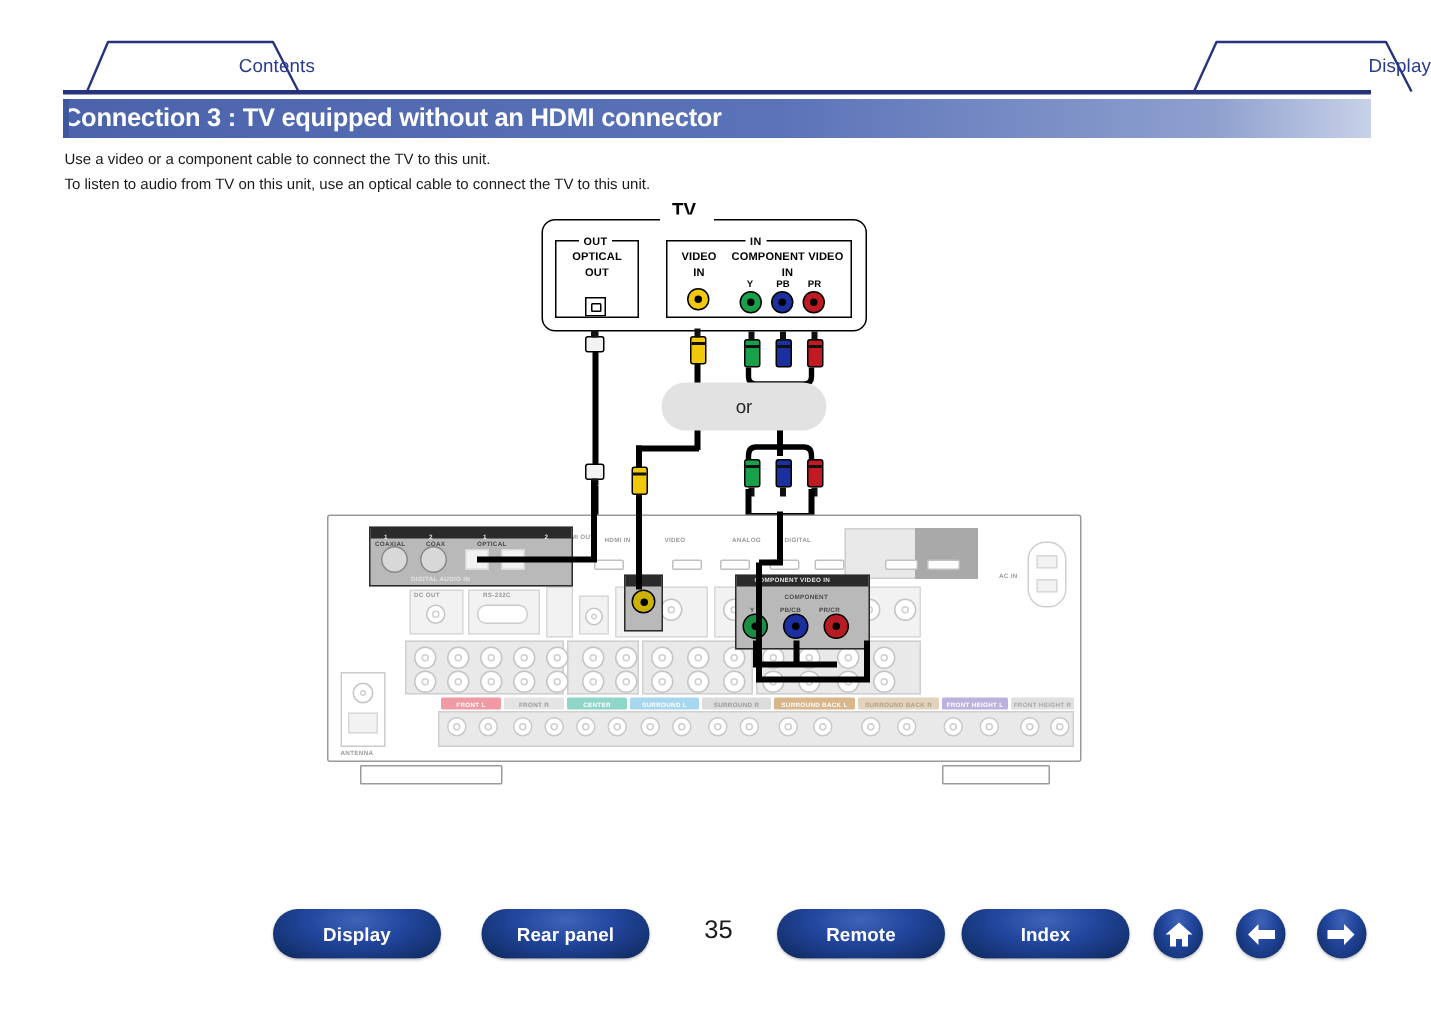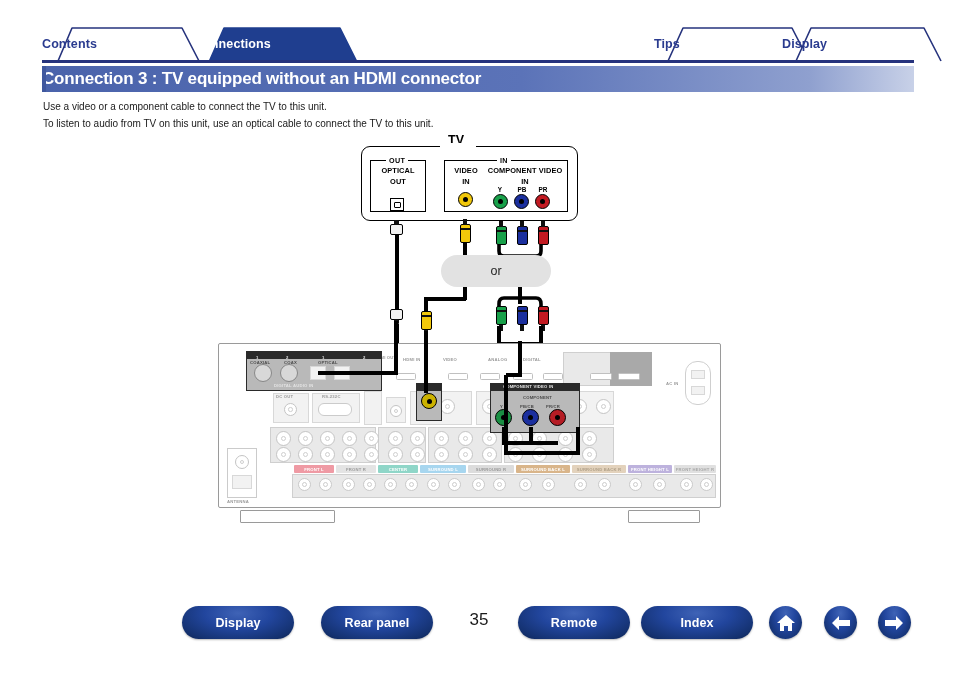--- a/index.html
+++ b/index.html
@@ -11,22 +11,22 @@
     overflow:hidden;
     -webkit-font-smoothing:antialiased;
   }
 
   
   #tabbar{
     position:absolute;left:42px;top:26px;width:872px;height:36px;
   }
   .tab{
     position:absolute;top:0;height:36px;
-    display:flex;align-items:center;justify-content:flex-start;
-    font-size:12.5px;font-weight:bold;letter-spacing:.1px;
+    display:flex;align-items:center;justify-content:flex-end;
+    font-size:12.5px;font-weight:normal;letter-spacing:.1px;
     color:#2a3b8f;
     box-sizing:border-box;
   }
   .tab .tabshape{
     position:absolute;left:0;top:0;width:100%;height:100%;
     z-index:0;
   }
   .tab .tablabel{position:relative;z-index:2;}
   .tab.active{color:#ffffff;}
   #tabrule{
@@ -215,35 +215,23 @@
 
 <div id="tabbar">
 
   <div class="tab" style="left:0px;width:168px;">
     <svg class="tabshape" viewBox="0 0 168 36" preserveAspectRatio="none">
       <path d="M16,35 L30,2 L140,2 L157,35" fill="#ffffff" stroke="#26337d" stroke-width="1.6" stroke-linejoin="round"></path>
     </svg>
     <span class="tablabel">Contents</span>
   </div>
 
-  <div class="tab active" style="left:152px;width:176px;">
-    <svg class="tabshape" viewBox="0 0 176 36" preserveAspectRatio="none">
-      <path d="M15,36 L30,2 L146,2 L163,36 Z" fill="#1f3e8f" stroke="#1f3e8f" stroke-width="1.6" stroke-linejoin="round"></path>
-    </svg>
-    <span class="tablabel">Connections</span>
-  </div>
-
-
-
-  <div class="tab" style="left:612px;width:166px;">
-    <svg class="tabshape" viewBox="0 0 166 36" preserveAspectRatio="none">
-      <path d="M14,35 L29,2 L138,2 L155,35" fill="#ffffff" stroke="#26337d" stroke-width="1.6" stroke-linejoin="round"></path>
-    </svg>
-    <span class="tablabel">Tips</span>
-  </div>
+
+
+
 
   <div class="tab" style="left:740px;width:172px;">
     <svg class="tabshape" viewBox="0 0 172 36" preserveAspectRatio="none">
       <path d="M14,35 L29,2 L142,2 L159,35" fill="#ffffff" stroke="#26337d" stroke-width="1.6" stroke-linejoin="round"></path>
     </svg>
     <span class="tablabel">Display</span>
   </div>
 </div>
 <div id="tabrule"></div>
 

